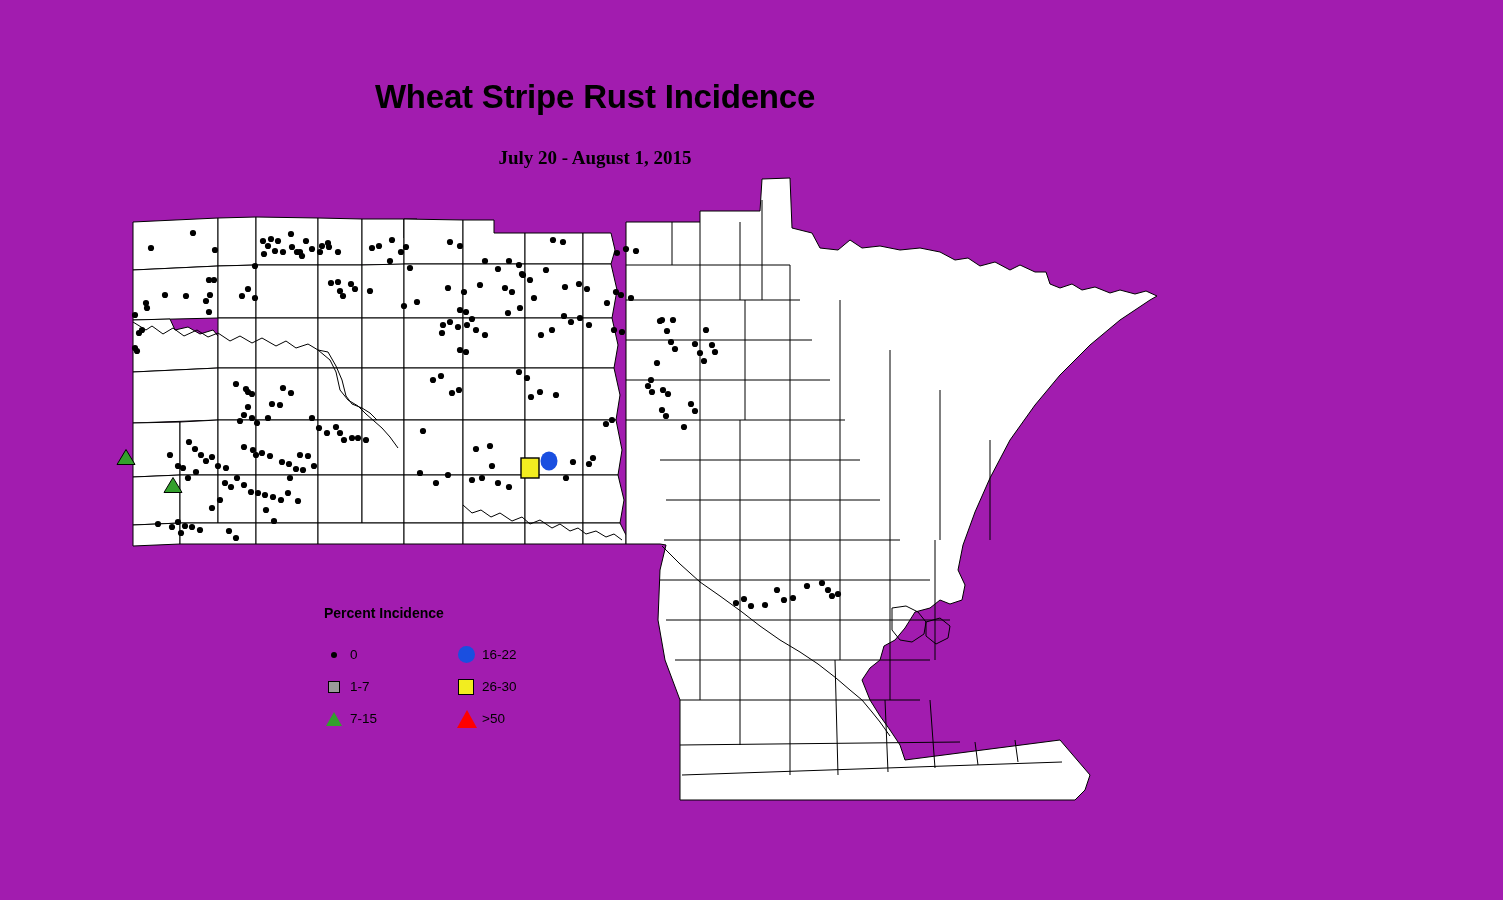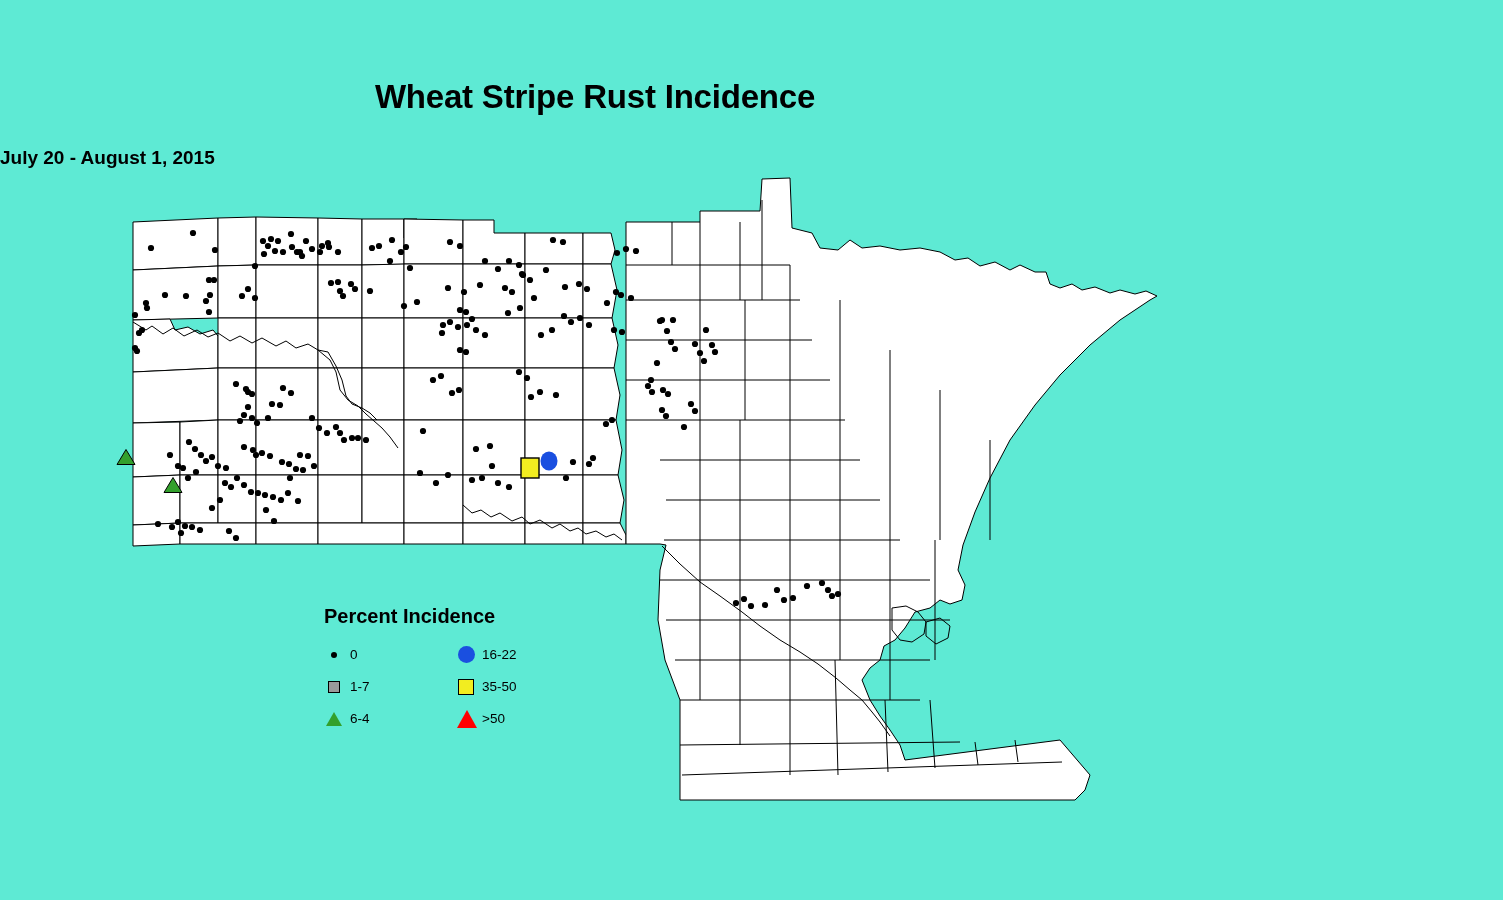--- a/index.html
+++ b/index.html
@@ -13,42 +13,43 @@
     position: relative;
     overflow: hidden;
     font-family: "Liberation Sans", sans-serif;
     color: #000000;
   }
   #page {
     position: absolute;
     left: 0; top: 0;
     width: 1503px;
     height: 900px;
-    background: #5eead4;
+    background: #a21caf;
   }
   #title {
     position: absolute;
     left: 0;
     top: 78px;
     width: 1190px;
     text-align: center;
     font-size: 33px;
     font-weight: bold;
     letter-spacing: -0.2px;
     font-family: "Liberation Sans", sans-serif;
     white-space: nowrap;
   }
   #subtitle {
     position: absolute;
     left: 0;
     top: 147px;
     width: 1190px;
+    text-align: center;
     font-size: 19px;
     font-weight: bold;
-    font-family: Liberation Sans, sans-serif;
+    font-family: Liberation Serif, serif;
     white-space: nowrap;
   }
   #map-wrap {
     position: absolute;
     left: 0;
     top: 0;
     width: 1503px;
     height: 900px;
   }
   svg.map { display: block; }
@@ -72,21 +73,21 @@
     position: absolute;
     left: 320px;
     top: 602px;
     width: 230px;
     height: 135px;
   }
   #legend-title {
     position: absolute;
     left: 4px;
     top: 3px;
-    font-size: 20px;
+    font-size: 14px;
     font-weight: bold;
     white-space: nowrap;
     font-family: "Liberation Sans", sans-serif;
   }
   .leg-row {
     position: absolute;
     height: 22px;
   }
   .leg-sym {
     position: absolute;
@@ -562,35 +563,35 @@
       <span class="leg-sym">
           <span class="sym-square" style="background:#9a9a9a;"></span>
         </span>
       <span class="leg-lab">1-7</span>
     </div>
 
     <div class="leg-row" style="left:4px;  top:106px;">
       <span class="leg-sym">
           <span class="sym-tri" style="border-bottom:14px solid #33a02c;"></span>
         </span>
-      <span class="leg-lab">6-4</span>
+      <span class="leg-lab">7-15</span>
     </div>
 
     <div class="leg-row" style="left:136px; top:42px;">
       <span class="leg-sym">
           <span class="sym-circle" style="background:#1a4fe0;"></span>
         </span>
       <span class="leg-lab">16-22</span>
     </div>
 
     <div class="leg-row" style="left:136px; top:74px;">
       <span class="leg-sym">
           <span class="sym-square" style="background:#f2ed20;left:2px;top:3px;width:16px;height:16px;border:1.5px solid #000;"></span>
         </span>
-      <span class="leg-lab">35-50</span>
+      <span class="leg-lab">26-30</span>
     </div>
 
     <div class="leg-row" style="left:136px; top:106px;">
       <span class="leg-sym">
           <span class="sym-tri" style="left:1px;top:2px;border-left:10px solid transparent;border-right:10px solid transparent;border-bottom:18px solid #ff0000;"></span>
         </span>
       <span class="leg-lab">&gt;50</span>
     </div>
   </div>
 

